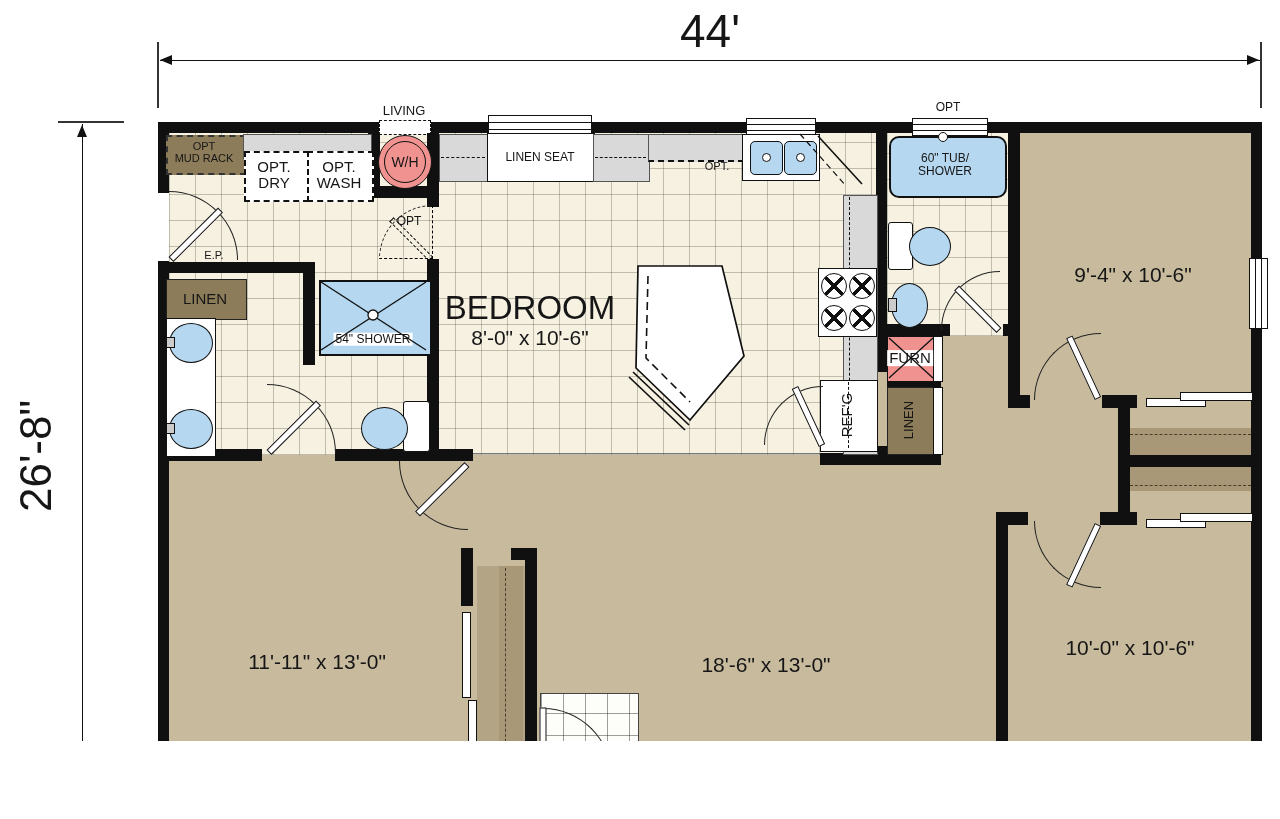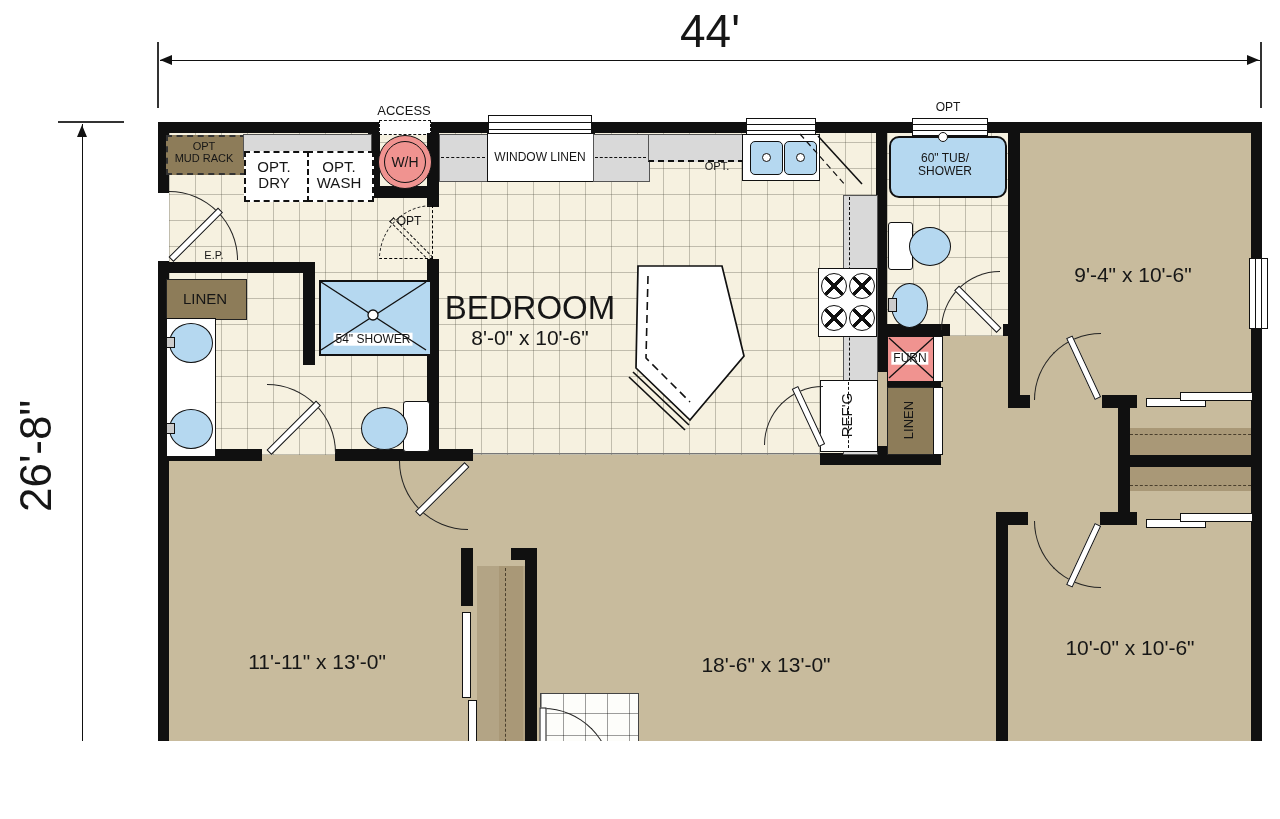--- a/index.html
+++ b/index.html
@@ -141,32 +141,32 @@
   <div class="lbl" style="left:274px;top:175px;font-size:15px;">OPT.
 DRY</div>
   <div class="optbox" style="left:307px;top:151px;width:63px;height:47px;"></div>
   <div class="lbl" style="left:339px;top:175px;font-size:15px;">OPT.
 WASH</div>
   <div class="whc" style="left:378px;top:135px;width:52px;height:52px;">
     <div class="inner">
         <span class="lbl" style="position:static;transform:none;font-size:14px;">W/H</span>
       </div>
   </div>
-  <div class="lbl" style="left:404px;top:111px;font-size:13px;background:#fff;padding:0 3px;">ACCESS</div>
+  <div class="lbl" style="left:404px;top:111px;font-size:13px;background:#fff;padding:0 3px;">LIVING</div>
   <div class="lbl" style="left:214px;top:256px;font-size:11px;">E.P.</div>
   <div class="arc ne" style="left:169px;top:191px;width:68px;height:68px;"></div>
   <div class="leaf" style="left:171px;top:256px;width:68px;transform:rotate(-45deg);"></div>
   <div class="arc nw dashed" style="left:379px;top:205px;width:52px;height:52px;"></div>
   <div class="leaf dashedleaf" style="left:431px;top:256px;width:54px;transform:rotate(-135deg);"></div>
   <div class="lbl" style="left:409px;top:221px;font-size:12px;">OPT</div>
 
   <div class="ctr" style="left:439px;top:134px;width:48px;height:46px;"></div>
   <div class="dashh" style="left:441px;top:157px;width:44px;"></div>
   <div class="whitebox" style="left:487px;top:133px;width:106px;height:47px;"></div>
-  <div class="lbl" style="left:540px;top:157px;font-size:12px;">WINDOW LINEN</div>
+  <div class="lbl" style="left:540px;top:157px;font-size:12px;">LINEN SEAT</div>
   <div class="ctr" style="left:593px;top:134px;width:55px;height:46px;"></div>
   <div class="dashh" style="left:595px;top:157px;width:51px;"></div>
   <div class="ctr" style="left:648px;top:134px;width:94px;height:25px;border-bottom:2px dashed #111;"></div>
   <div class="lbl" style="left:717px;top:167px;font-size:11px;">OPT.</div>
   <div class="whitebox" style="left:742px;top:134px;width:76px;height:45px;"></div>
   <div class="blue" style="left:750px;top:141px;width:31px;height:32px;border-radius:5px;border-width:1.5px;"></div>
   <div class="blue" style="left:784px;top:141px;width:31px;height:32px;border-radius:5px;border-width:1.5px;"></div>
   <div class="abs" style="left:762px;top:153px;width:7px;height:7px;background:#fff;border:1px solid #111;border-radius:50%;"></div>
   <div class="abs" style="left:796px;top:153px;width:7px;height:7px;background:#fff;border:1px solid #111;border-radius:50%;"></div>
   <div class="ctr" style="left:843px;top:195px;width:33px;height:258px;"></div>
@@ -203,21 +203,21 @@
   <div class="lbl" style="left:948px;top:107px;font-size:12px;background:#fff;padding:0 3px;">OPT</div>
   <div class="tank" style="left:888px;top:222px;width:23px;height:46px;"></div>
   <div class="bowl" style="left:909px;top:227px;width:40px;height:37px;"></div>
   <div class="bowl" style="left:891px;top:283px;width:35px;height:43px;"></div>
   <div class="abs" style="left:888px;top:298px;width:7px;height:12px;background:#ccc;border:1px solid #111;"></div>
   <div class="arc nw" style="left:941px;top:271px;width:58px;height:58px;"></div>
   <div class="leaf" style="left:999px;top:327px;width:58px;transform:rotate(-135deg);"></div>
 
   <div class="pink" style="left:887px;top:336px;width:48px;height:44px;"></div>
   <div class="slide" style="left:933px;top:336px;width:8px;height:44px;"></div>
-  <div class="lbl chip" style="left:910px;top:358px;font-size:12px;">FURN</div>
+  <div class="lbl chip" style="left:910px;top:358px;font-size:15px;">FURN</div>
   <div class="brown" style="left:887px;top:387px;width:46px;height:66px;border:1.5px solid #222;"></div>
   <div class="slide" style="left:933px;top:387px;width:8px;height:66px;"></div>
   <div class="lbl rot" style="left:909px;top:420px;font-size:13px;">LINEN</div>
 
   <div class="arc nw" style="left:1034px;top:333px;width:66px;height:66px;"></div>
   <div class="leaf" style="left:1098px;top:395px;width:66px;transform:rotate(-115deg);"></div>
   <div class="lbl" style="left:1133px;top:275px;font-size:21px;">9'-4" x 10'-6"</div>
 
   <div class="shelf" style="left:1130px;top:428px;width:121px;height:27px;"></div>
   <div class="dashh" style="left:1130px;top:434px;width:121px;border-color:#4a3f2c;"></div>

